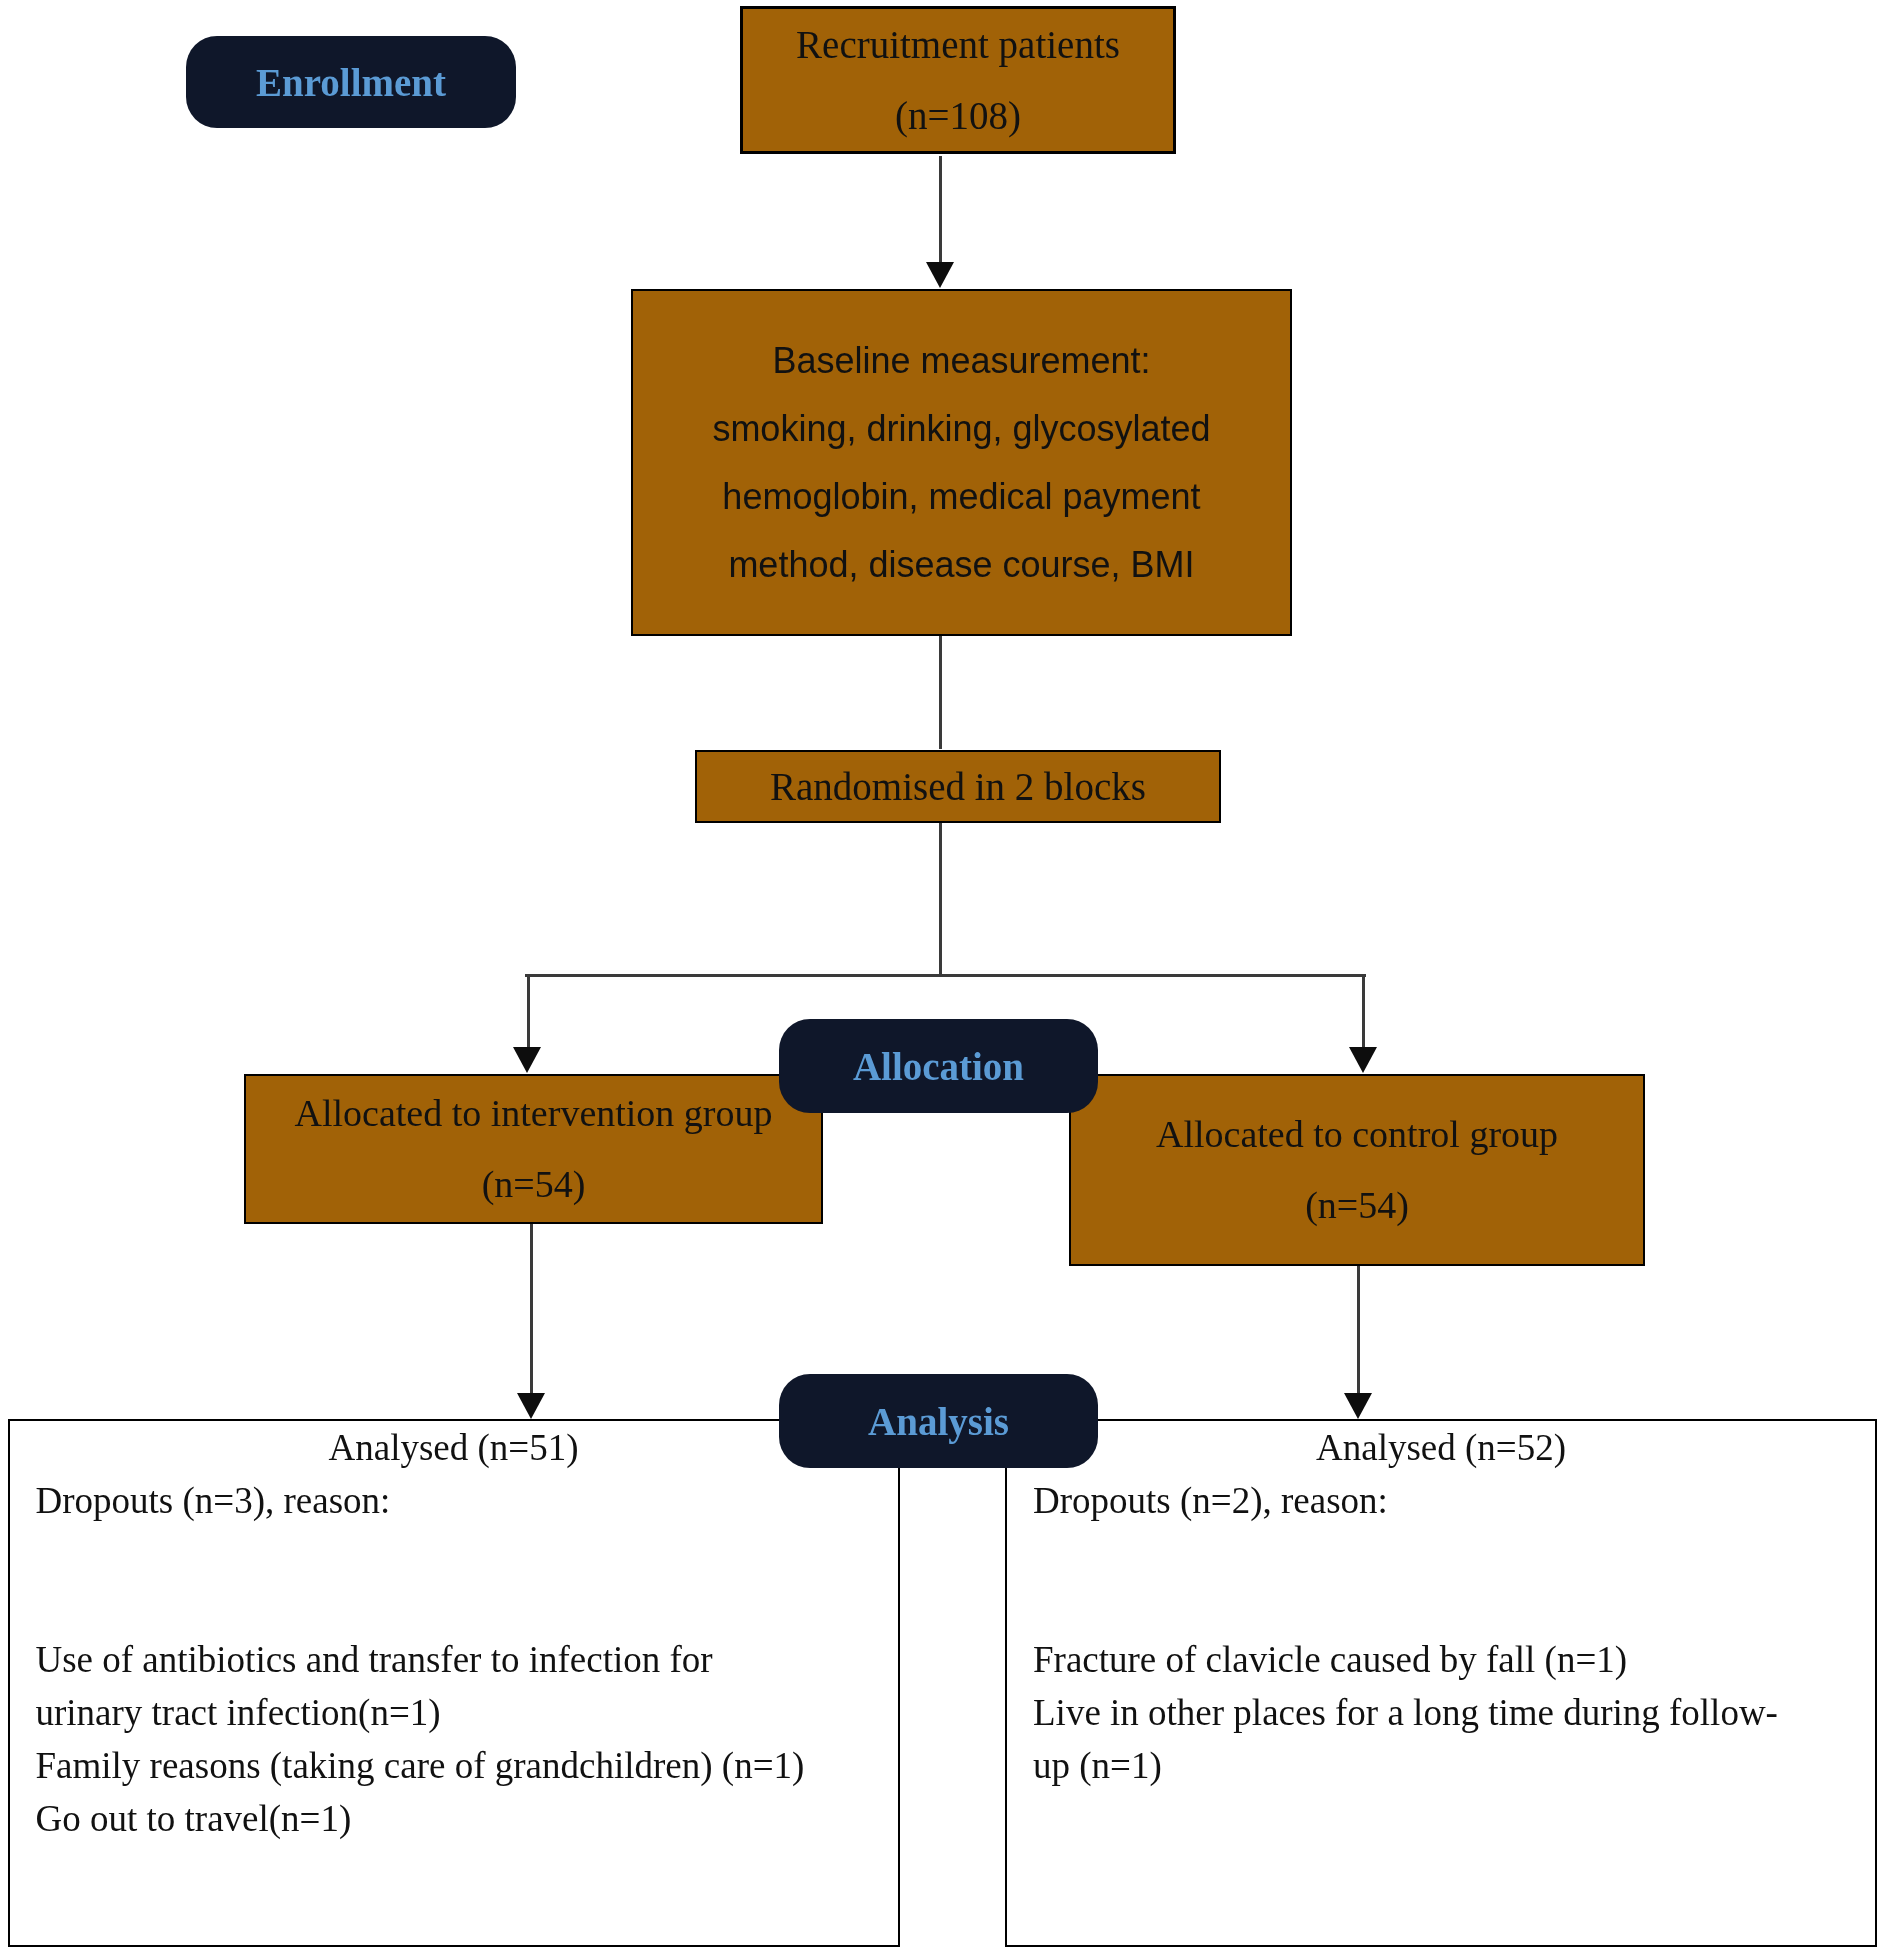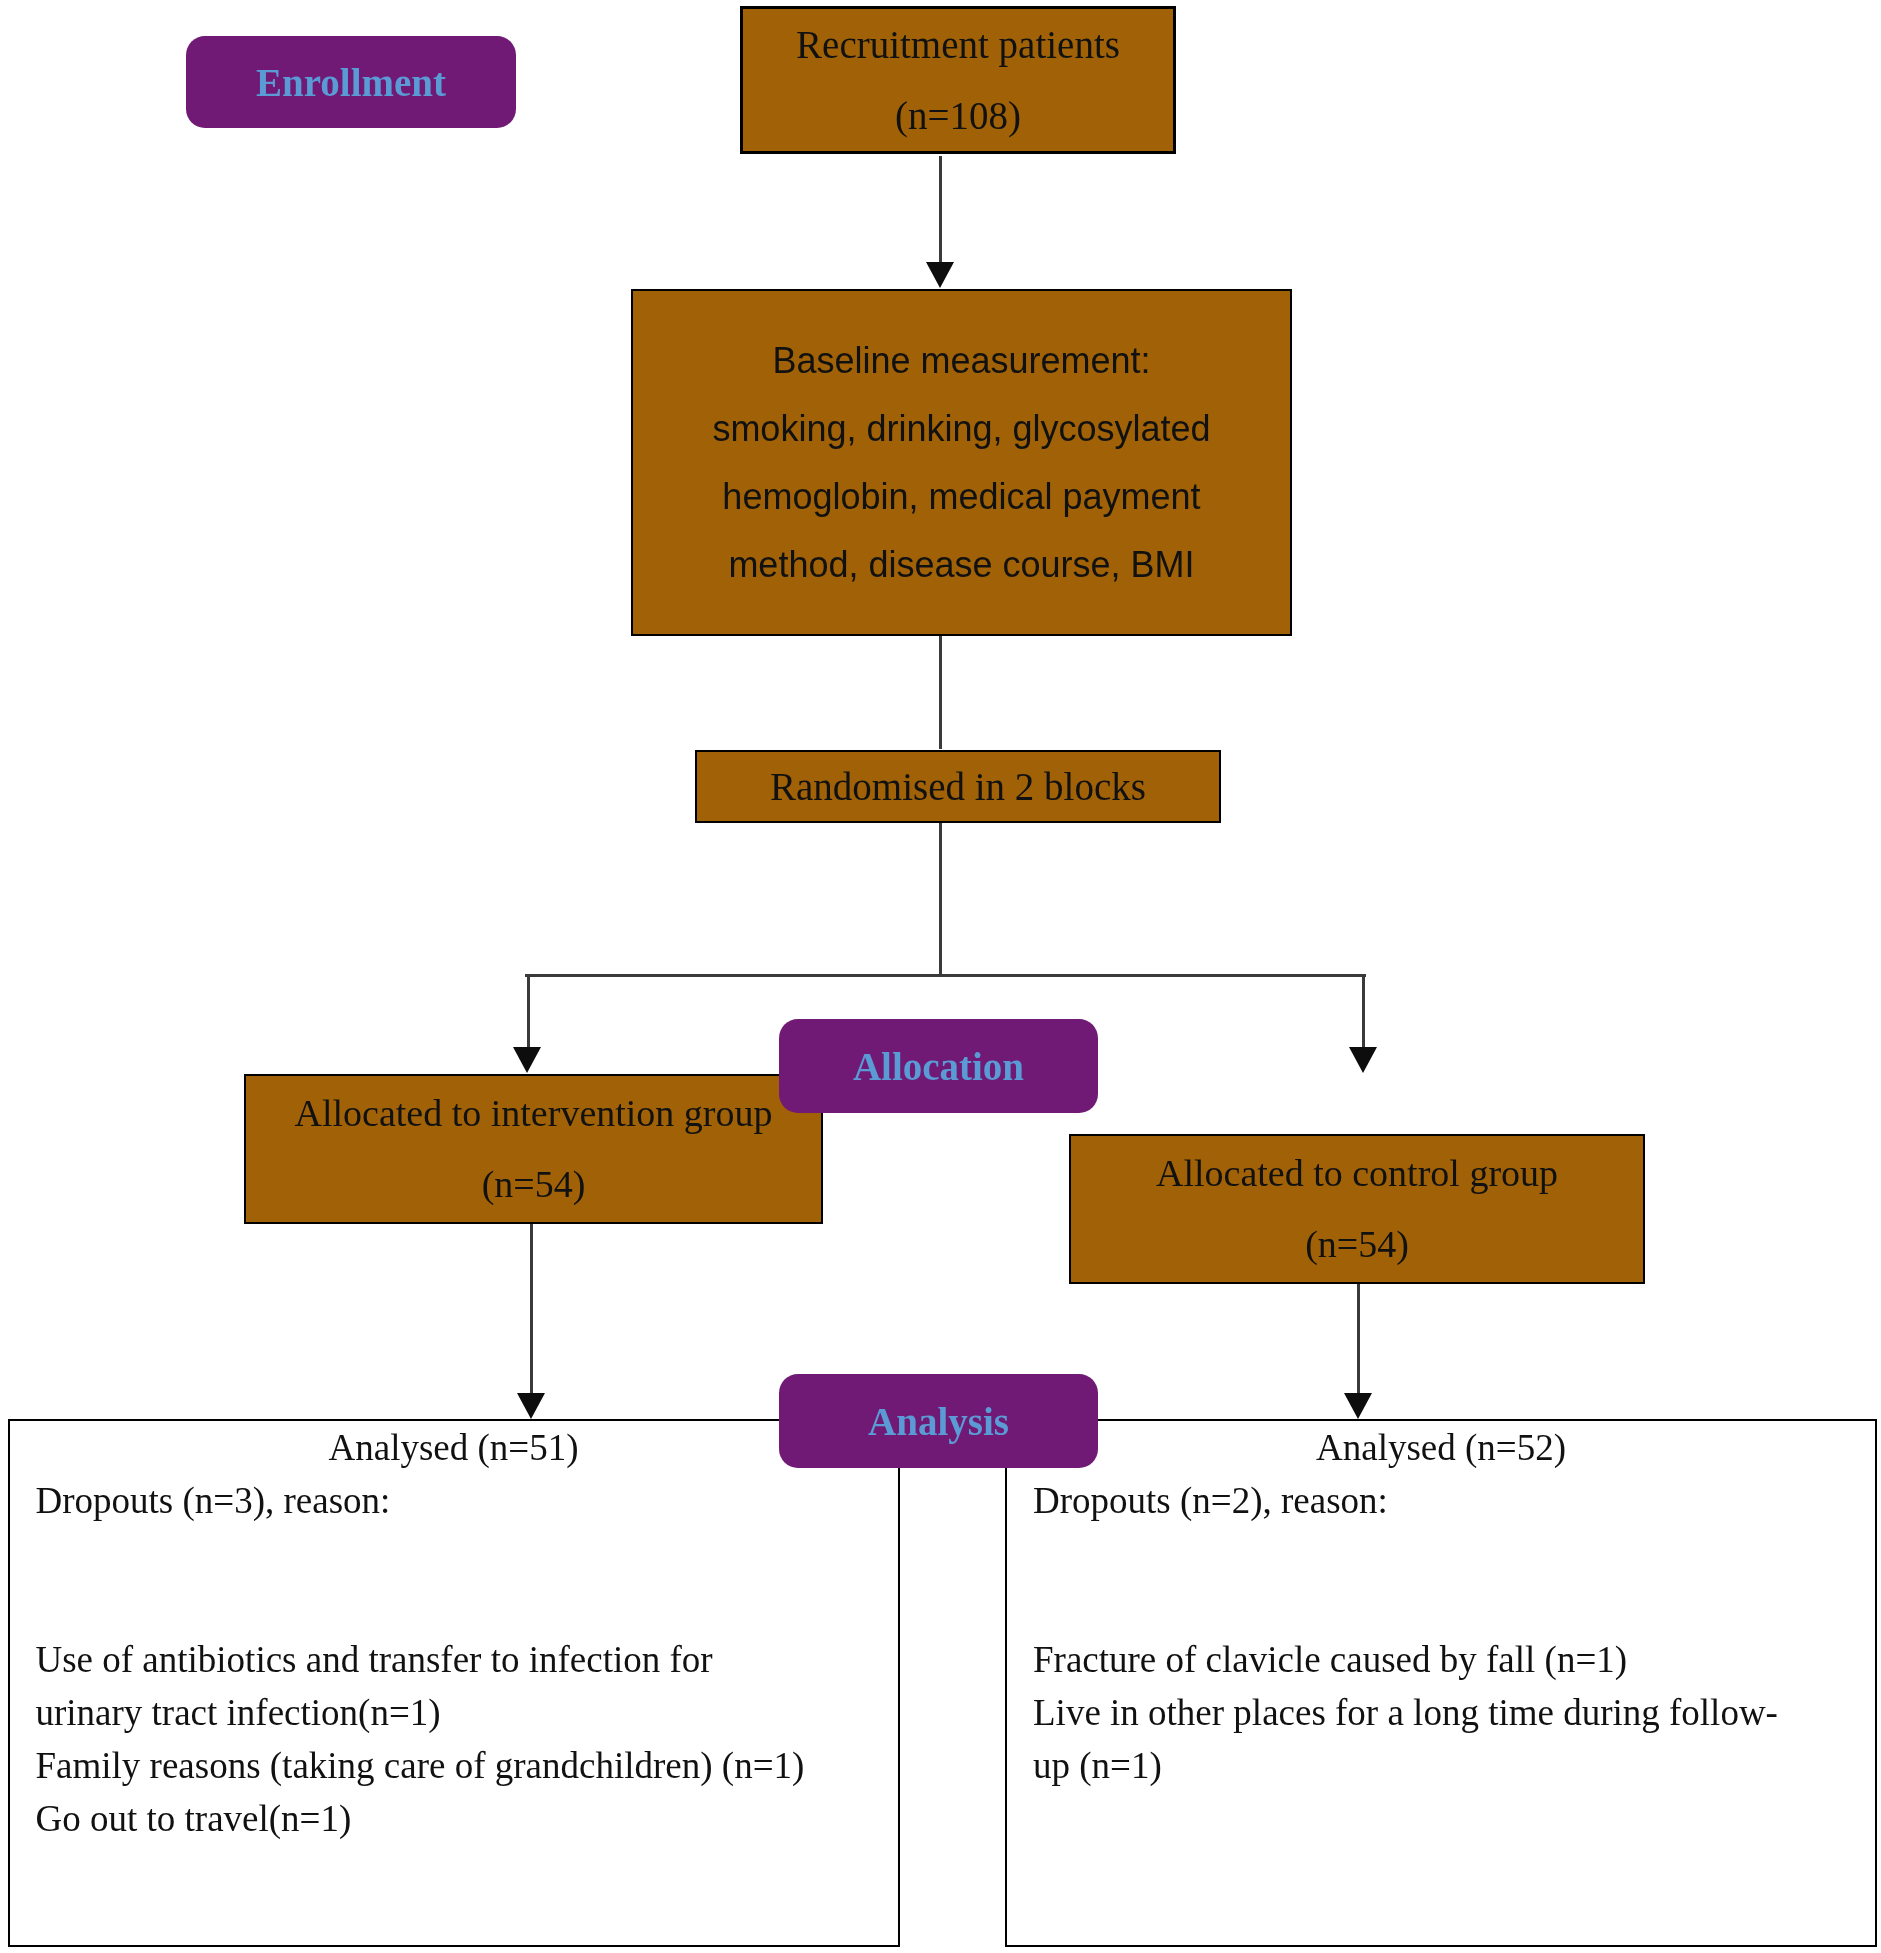--- a/index.html
+++ b/index.html
@@ -21,26 +21,26 @@
   }
   .center-col{
     display:flex;
     flex-direction:column;
     justify-content:center;
     align-items:center;
     text-align:center;
   }
   .badge{
     position:absolute;
-    background:#701a75;
+    background:#0f172a;
     color:#5B9BD5;
     font-weight:bold;
     font-size:39px;
     font-family:"Liberation Serif", serif;
-    border-radius:19px;
+    border-radius:31px;
     display:flex;
     align-items:center;
     justify-content:center;
     z-index:6;
     box-sizing:border-box;
   }
   .bline{ 
     line-height:71px;
     font-size:39px;
     white-space:nowrap;
@@ -139,21 +139,21 @@
   <div class="vline" style="left:1362px;top:974px;height:77px;"></div>
   <div class="arrowhead" style="left:1349px;top:1047px;"></div>
 
   <div class="badge" style="left:779px;top:1019px;width:319px;height:94px;">Allocation</div>
 
   <div class="box center-col" style="left:244px;top:1074px;width:579px;height:150px;">
     <div class="aline">Allocated to intervention group</div>
     <div class="aline">(n=54)</div>
   </div>
 
-  <div class="box center-col" style="left:1069px;top:1134px;width:576px;height:150px;">
+  <div class="box center-col" style="left:1069px;top:1074px;width:576px;height:192px;">
     <div class="aline">Allocated to control group</div>
     <div class="aline">(n=54)</div>
   </div>
 
   <div class="vline" style="left:530px;top:1224px;height:171px;"></div>
   <div class="arrowhead" style="left:517px;top:1393px;"></div>
   <div class="vline" style="left:1357px;top:1224px;height:171px;"></div>
   <div class="arrowhead" style="left:1344px;top:1393px;"></div>
 
   <div class="badge" style="left:779px;top:1374px;width:319px;height:94px;">Analysis</div>

